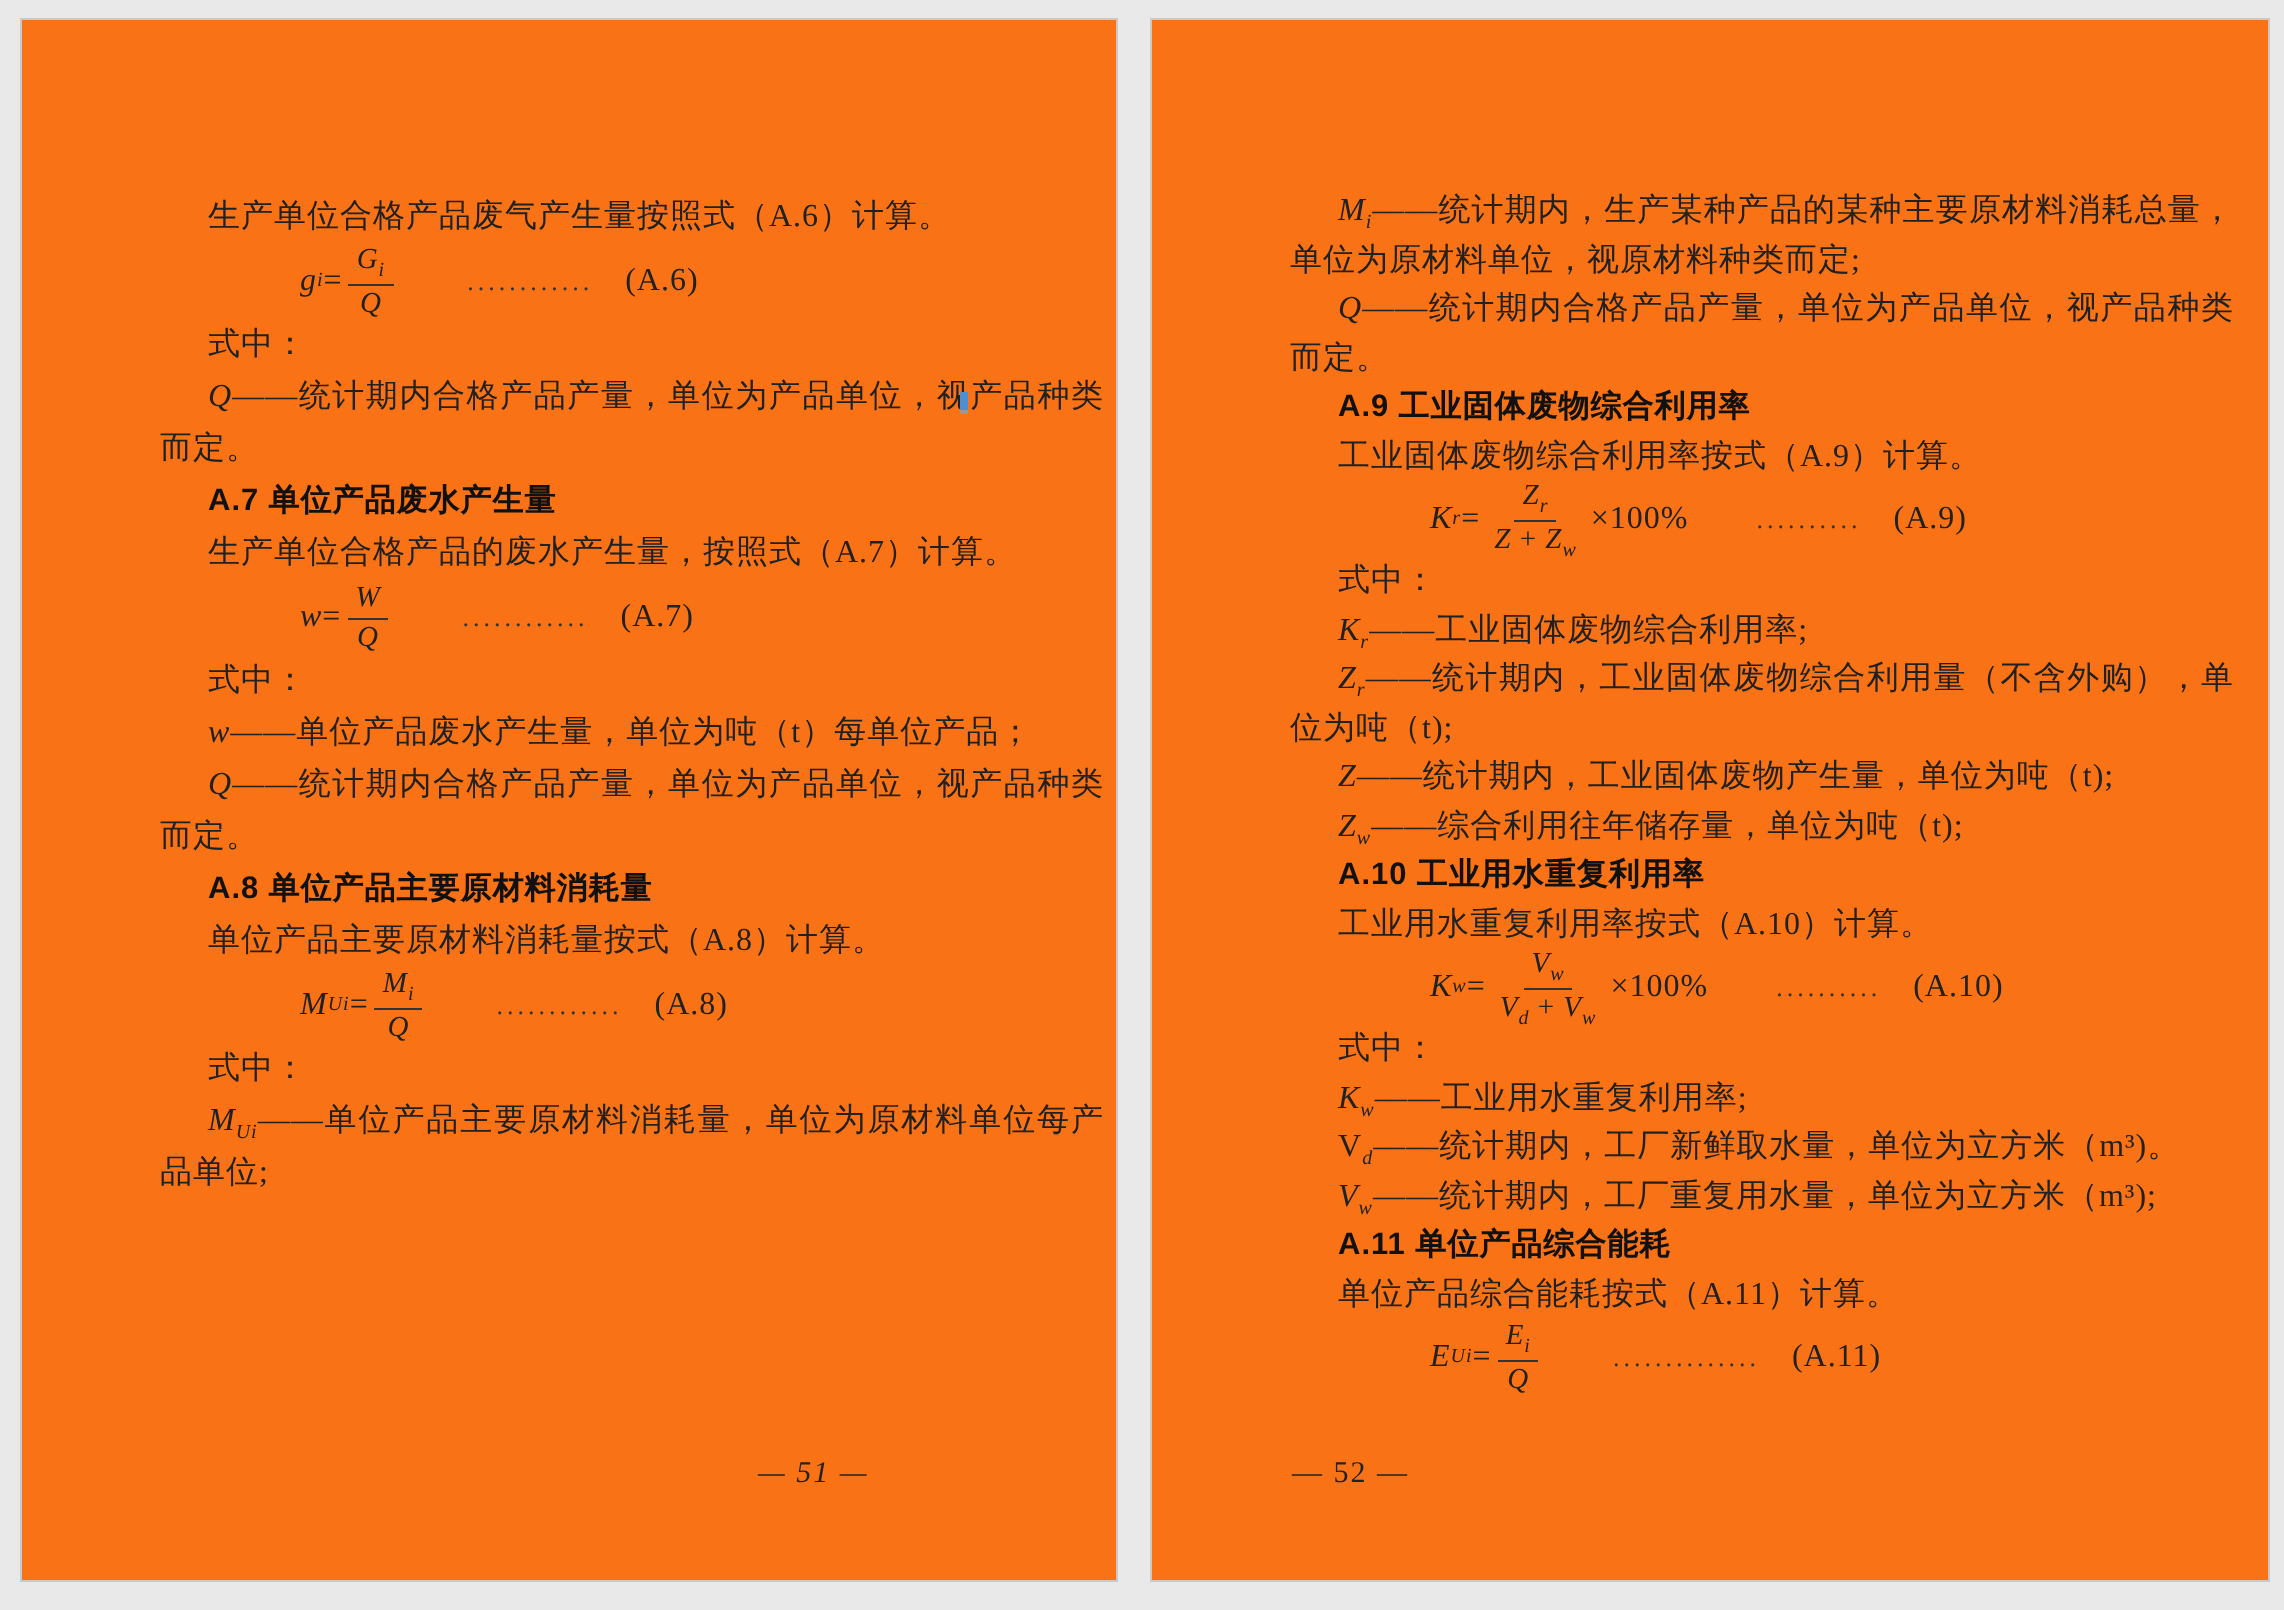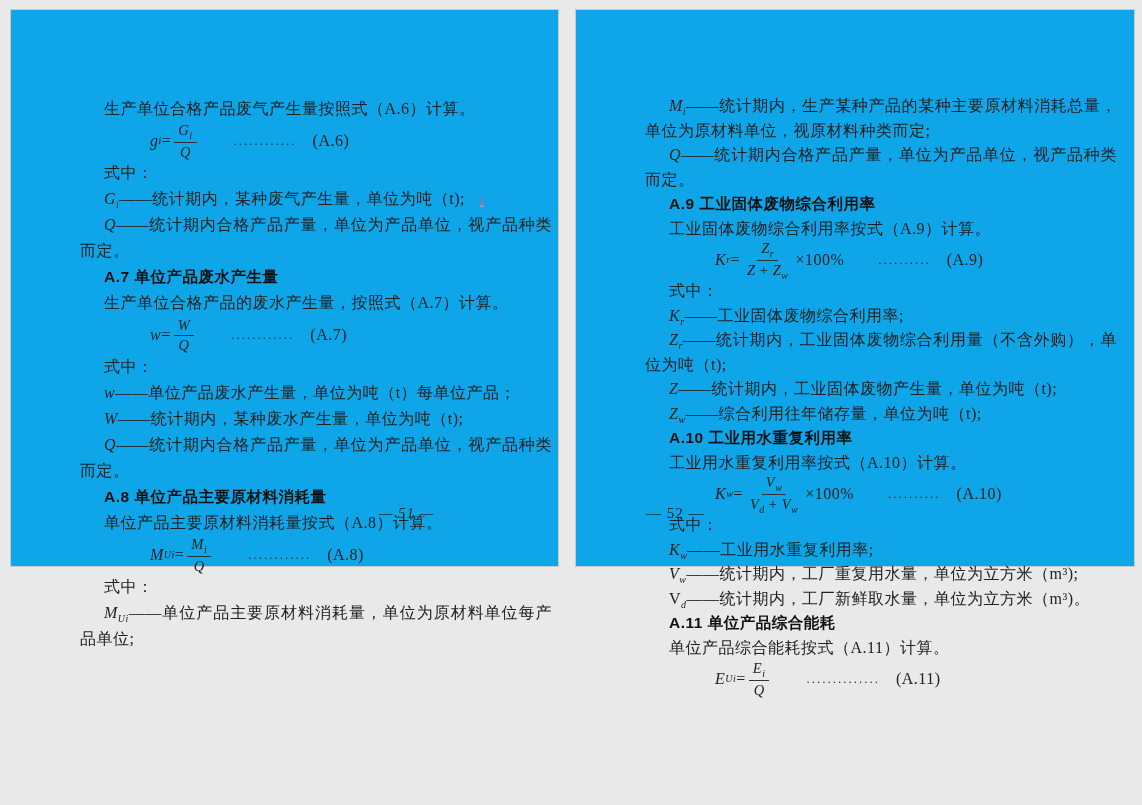--- a/index.html
+++ b/index.html
@@ -3,21 +3,21 @@
 <meta charset="utf-8">
 <style>
   html,body{margin:0;padding:0;}
   body{
     width:1142px;height:805px;position:relative;overflow:hidden;
     background:#e9e9e9;
     font-family:"Liberation Serif","DejaVu Serif",serif;
     color:#212121;
   }
   .page{
-    position:absolute;top:9px;height:558px;background:#0ea5e9;
+    position:absolute;top:9px;height:782px;background:#f97316;
     border:1px solid #c9c9c9;box-sizing:border-box;
   }
   .page-1{left:10px;width:549px;}
   .page-2{left:575px;width:560px;}
   .content{
     position:absolute;left:69px;width:472px;
     font-size:16px;letter-spacing:0.5px;
   }
   .page-1 .content{top:86px;line-height:26px;}
   .page-2 .content{top:84px;line-height:24.5px;}
@@ -70,39 +70,37 @@
           <span class="t"> = </span>
           <span class="frac">
             <span class="num"><span class="v">G</span><span class="sub">i</span></span>
             <span class="den"><span class="v">Q</span></span>
           </span>
         </span>
         <span class="dots">............</span>
         <span class="flabel">(A.6)</span>
       </div>
       <p class="para">式中：</p>
-      <p class="def"><span class="v">G</span><span class="sub">i</span><span class="t">——统计期内，某种废气产生量，单位为吨（t);</span></p>
       <p class="def"><span class="v">Q</span><span class="t">——统计期内合格产品产量，单位为产品单位，视产品种类而定。</span></p>
       <p class="heading">A.7 单位产品废水产生量</p>
       <p class="para">生产单位合格产品的废水产生量，按照式（A.7）计算。</p>
       <div class="formula-row">
         <span class="math">
           <span class="v">w</span>
           <span class="t"> = </span>
           <span class="frac">
             <span class="num"><span class="v">W</span></span>
             <span class="den"><span class="v">Q</span></span>
           </span>
         </span>
         <span class="dots">............</span>
         <span class="flabel">(A.7)</span>
       </div>
       <p class="para">式中：</p>
       <p class="def"><span class="v">w</span><span class="t">——单位产品废水产生量，单位为吨（t）每单位产品；</span></p>
-      <p class="def"><span class="v">W</span><span class="t">——统计期内，某种废水产生量，单位为吨（t);</span></p>
       <p class="def"><span class="v">Q</span><span class="t">——统计期内合格产品产量，单位为产品单位，视产品种类而定。</span></p>
       <p class="heading">A.8 单位产品主要原材料消耗量</p>
       <p class="para">单位产品主要原材料消耗量按式（A.8）计算。</p>
       <div class="formula-row">
         <span class="math">
           <span class="v">M</span>
           <span class="sub">Ui</span>
           <span class="t"> = </span>
           <span class="frac">
             <span class="num"><span class="v">M</span><span class="sub">i</span></span>
@@ -154,22 +152,22 @@
             <span class="num"><span class="v">V</span><span class="sub">w</span></span>
             <span class="den"><span class="v">V</span><span class="sub">d</span><span class="t"> + </span><span class="v">V</span><span class="sub">w</span></span>
           </span>
           <span class="t">×100%</span>
         </span>
         <span class="dots">..........</span>
         <span class="flabel">(A.10)</span>
       </div>
       <p class="para">式中：</p>
       <p class="def"><span class="v">K</span><span class="sub">w</span><span class="t">——工业用水重复利用率;</span></p>
+      <p class="def"><span class="v rm">V</span><span class="sub">d</span><span class="t">——统计期内，工厂新鲜取水量，单位为立方米（m³)。</span></p>
       <p class="def"><span class="v">V</span><span class="sub">w</span><span class="t">——统计期内，工厂重复用水量，单位为立方米（m³);</span></p>
-      <p class="def"><span class="v rm">V</span><span class="sub">d</span><span class="t">——统计期内，工厂新鲜取水量，单位为立方米（m³)。</span></p>
       <p class="heading">A.11 单位产品综合能耗</p>
       <p class="para">单位产品综合能耗按式（A.11）计算。</p>
       <div class="formula-row">
         <span class="math">
           <span class="v">E</span>
           <span class="sub">Ui</span>
           <span class="t"> = </span>
           <span class="frac">
             <span class="num"><span class="v">E</span><span class="sub">i</span></span>
             <span class="den"><span class="v">Q</span></span>

